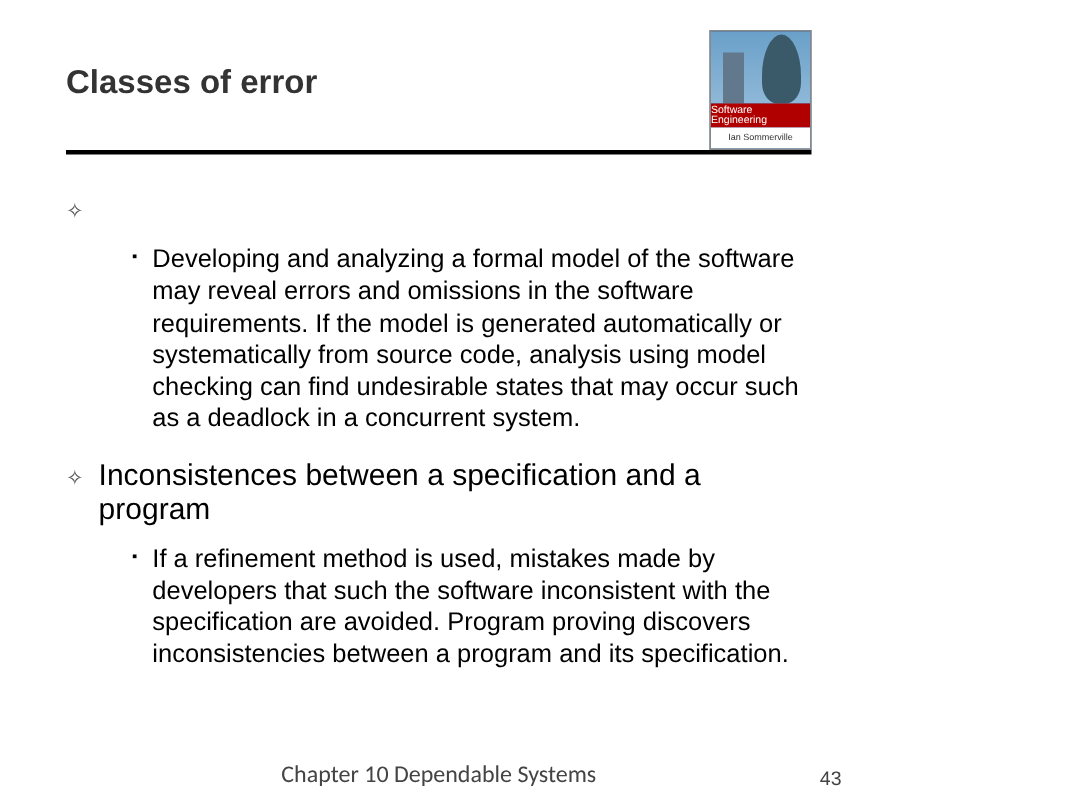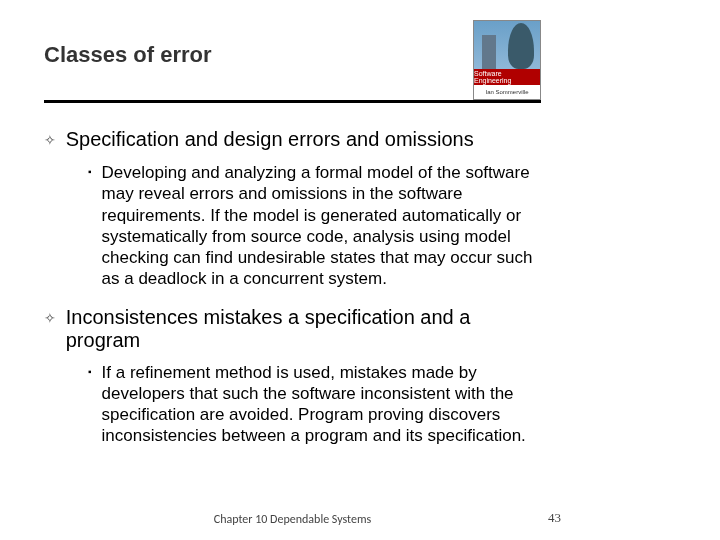--- a/index.html
+++ b/index.html
@@ -13,52 +13,51 @@
   .logo .gherkin { position:absolute; right:6px; bottom:30px; width:26px; height:46px; background:#3a5a6a; border-radius: 50% 50% 40% 40% / 60% 60% 30% 30%; }
   .logo .band { position:absolute; left:0; right:0; bottom:14px; height:16px; background:#b00000; color:#fff; font-size:7px; display:flex; align-items:center; justify-content:center; }
   .logo .sub { position:absolute; left:0; right:0; bottom:0; height:14px; background:#fff; color:#333; font-size:6px; display:flex; align-items:center; justify-content:center; }
   .content { position: absolute; top: 128px; left: 44px; right: 44px; }
   .section-head { font-size: 20px; color: #000; margin-bottom: 10px; display: flex; align-items: flex-start; gap: 10px; }
   .diamond { font-size: 14px; line-height: 24px; color: #555; }
   .sub-item { display: flex; gap: 10px; margin: 2px 0 16px 44px; }
   .square { font-size: 10px; line-height: 20px; color: #000; }
   .sub-text { font-size: 17px; line-height: 1.25; }
   .footer { position: absolute; left: 0; right: 0; bottom: 14px; display: flex; justify-content: center; }
-  .footer-text { font-size: 12px; color: #444; font-family: Calibri, Arial, sans-serif; }
-  .pagenum { position: absolute; right: 24px; bottom: 14px; font-size: 13px; color: #444; font-family: Liberation Serif, serif; }
+  .footer-text { font-size: 16px; color: #444; font-family: Calibri, Arial, sans-serif; }
+  .pagenum { position: absolute; right: 24px; bottom: 14px; font-size: 13px; color: #444; font-family: Liberation Sans, sans-serif; }
 </style>
 </head>
 <body>
 
 <div class="slide">
   <div class="title">Classes of error</div>
 
   <div class="logo">
     <div class="sky"></div>
     <div class="bldg"></div>
     <div class="gherkin"></div>
     <div class="band">Software Engineering</div>
     <div class="sub">Ian Sommerville</div>
   </div>
 
   <div class="rule"></div>
 
   <div class="content">
     <div class="section-head">
       <span class="diamond">✧</span>
-      <span>Specification and design errors and omissions</span>
     </div>
     <div class="sub-item">
       <span class="square">▪</span>
       <span class="sub-text">Developing and analyzing a formal model of the software may reveal errors and omissions in the software requirements. If the model is generated automatically or systematically from source code, analysis using model checking can find undesirable states that may occur such as a deadlock in a concurrent system.</span>
     </div>
 
     <div class="section-head">
       <span class="diamond">✧</span>
-      <span>Inconsistences mistakes a specification and a program</span>
+      <span>Inconsistences between a specification and a program</span>
     </div>
     <div class="sub-item">
       <span class="square">▪</span>
       <span class="sub-text">If a refinement method is used, mistakes made by developers that such the software inconsistent with the specification are avoided. Program proving discovers inconsistencies between a program and its specification.</span>
     </div>
   </div>
 
   <div class="footer">
     <span class="footer-text">Chapter 10 Dependable Systems</span>
   </div>

